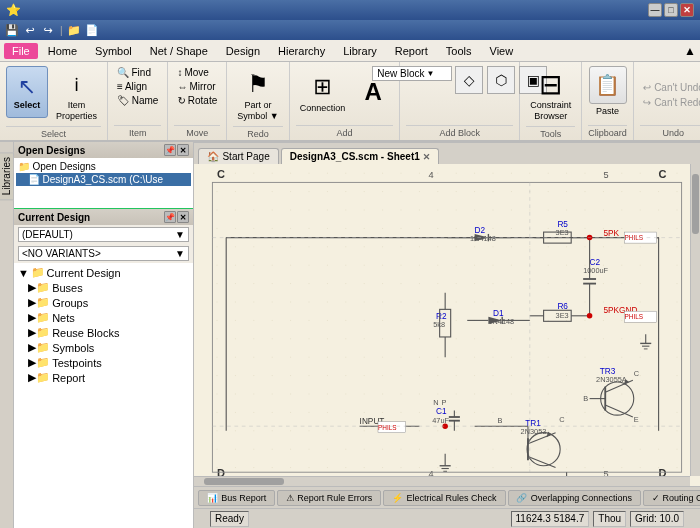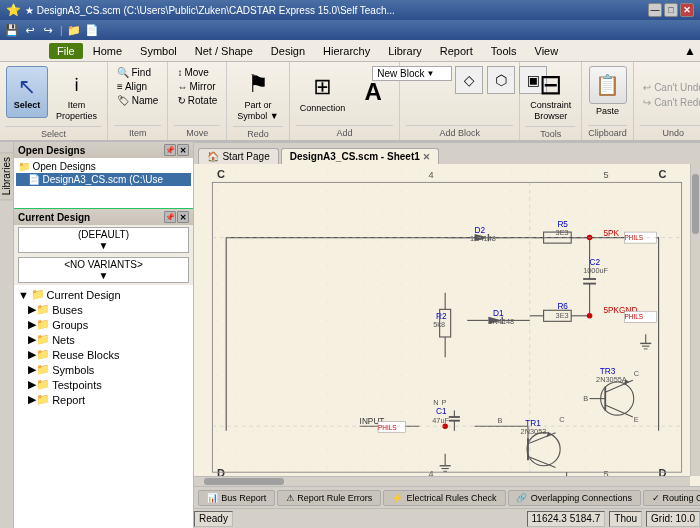--- a/index.html
+++ b/index.html
@@ -33,21 +33,21 @@
       padding: 0 4px;
       gap: 2px;
     }
     .menu-item {
       padding: 2px 8px;
       cursor: pointer;
       font-size: 11px;
       color: #000;
       border-radius: 2px;
     }
-    .menu-item.active { background: #4d7c0f; color: white; margin-left: 45px; }
+    .menu-item.active { background: #ec4899; color: white; }
 
     
     .ribbon {
       background: linear-gradient(to bottom, #f5f1e8, #e8e2d5);
       border-bottom: 2px solid #bbb;
       display: flex;
       height: 80px;
     }
     .ribbon-group {
       display: flex;
@@ -224,21 +224,21 @@
       overflow: hidden;
     }
 
     
     .status-bar {
       height: 20px;
       background: #d4d0c8;
       border-top: 1px solid #bbb;
       display: flex;
       align-items: center;
-      padding: 0 0;
+      padding: 0 16px;
       font-size: 10px;
       gap: 4px;
     }
     .status-item {
       padding: 0 4px;
       border: 1px inset #bbb;
       background: #e0dcd4;
       height: 16px;
       display: flex;
       align-items: center;
@@ -345,32 +345,30 @@
     }
     .cd-content { background: white; flex: 1; overflow: hidden; padding: 2px; }
     .cd-dropdown {
       background: white;
       border: 1px solid #aaa;
       font-size: 10px;
       padding: 1px 3px;
       margin: 2px 4px;
       display: flex; align-items: center; justify-content: space-between;
       cursor: pointer;
-      flex-direction: column;
     }
   </style>
 </head>
 <body>
 
 <div class="app-container">
 
   <div class="title-bar">
     <div style="display:flex;align-items:center;gap:4px;">
       <span style="font-size:12px;">⭐</span>
-      <span style="font-size:10px;">★ DesignA3_CS.scm (C:\Users\Public\Zuken\CADSTAR Express 15.0\Self Teach...</span>
     </div>
     <div class="title-bar-buttons">
       <div class="title-btn">—</div>
       <div class="title-btn">□</div>
       <div class="title-btn" style="background:#c04040;color:white;">✕</div>
     </div>
   </div>
 
   <div style="display:flex;flex-direction:column;">
     <div class="quick-toolbar">

